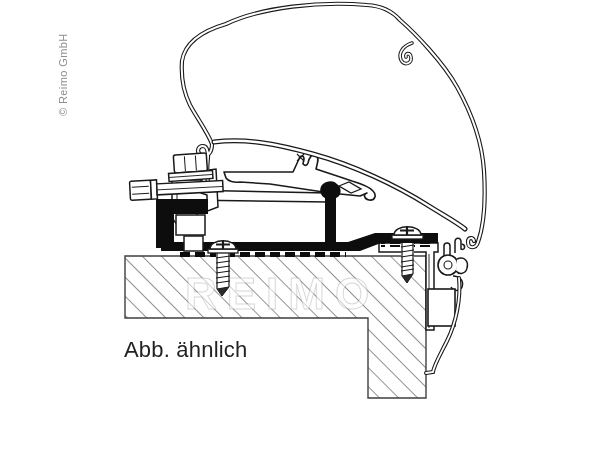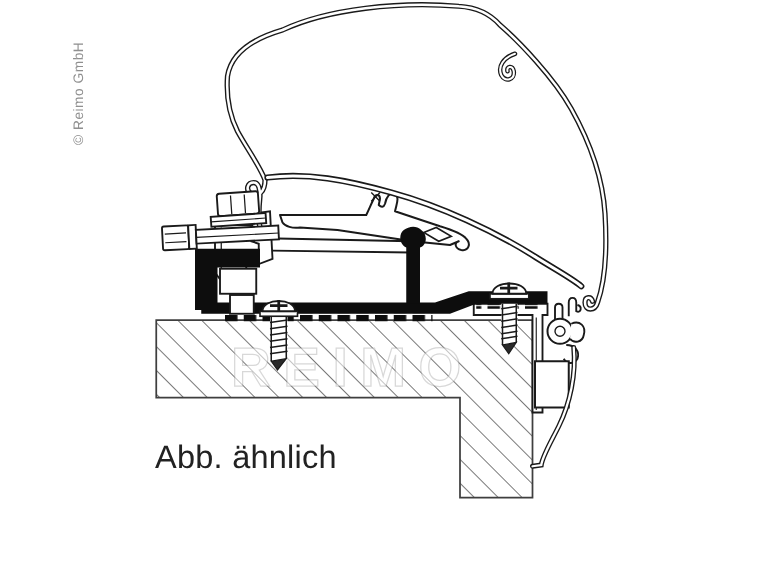--- a/index.html
+++ b/index.html
@@ -8,21 +8,21 @@
     font-family:"Liberation Sans",sans-serif;
   }
   .stage svg{position:absolute;left:0;top:0;}
   .copyright-label{
     position:absolute;left:57px;top:116px;
     transform:rotate(-90deg);transform-origin:0 0;
     font-size:11px;letter-spacing:.4px;color:#8f8f8f;white-space:nowrap;
   }
   .caption-label{
     position:absolute;left:124px;top:337px;
-    font-size:26px;color:#222;letter-spacing:.2px;margin-top:13px;
+    font-size:22px;color:#222;letter-spacing:.2px;
   }
   .watermark{
     font-family:"Liberation Sans",sans-serif;
     font-size:44px;font-weight:bold;letter-spacing:10px;
     fill:rgba(255,255,255,0.55);
     stroke:rgba(125,125,125,0.30);stroke-width:1px;
   }
 </style>
 </head>
 <body>

